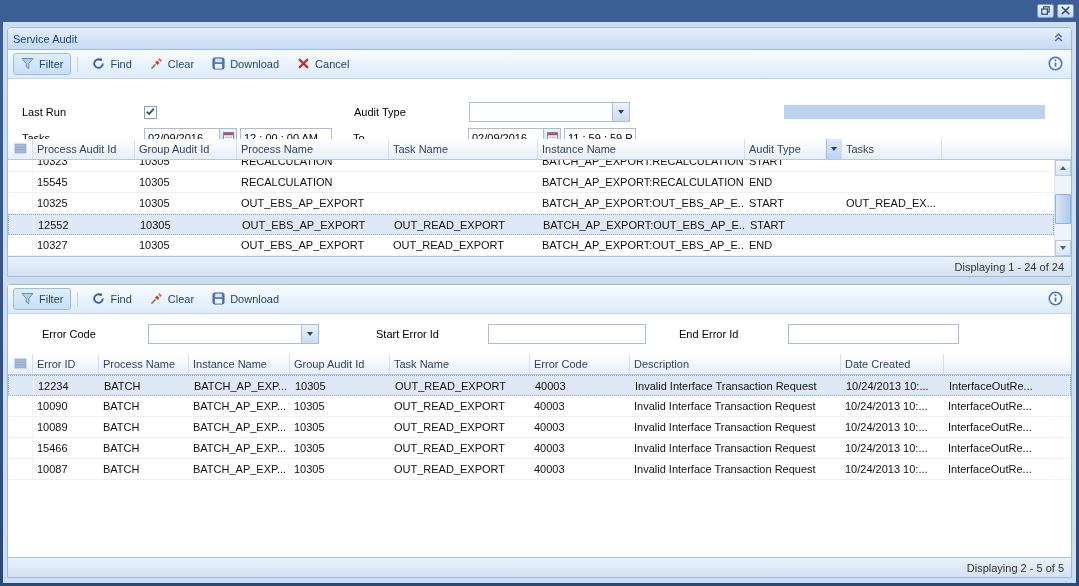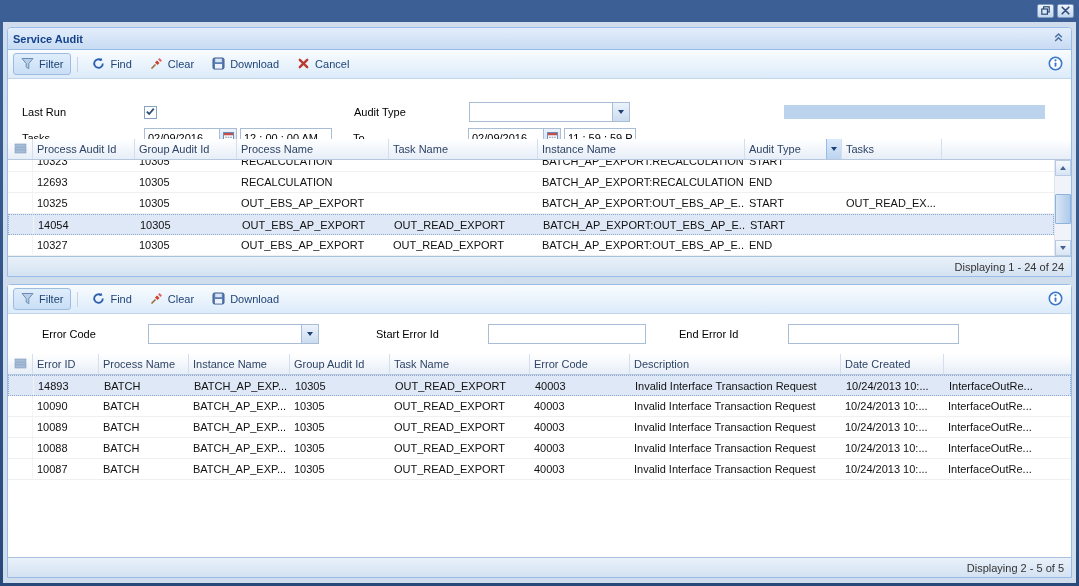--- a/index.html
+++ b/index.html
@@ -6,21 +6,21 @@
   *{box-sizing:border-box}
   body{width:1079px;height:586px;overflow:hidden;font-family:"Liberation Sans",sans-serif;font-size:11px;color:#000;background:#29497b;cursor:default}
   .window{width:1079px;height:586px;background:linear-gradient(#3c6096,#29497b);padding:0 3px 3px;display:flex;flex-direction:column}
   .titlebar{height:22px;flex:none;display:flex;justify-content:flex-end;align-items:flex-start;gap:3px;padding:4px 2px 0}
   .winbtn{width:17px;height:14px;background:linear-gradient(#eef4fb,#c3d6ee);border:1px solid #7f9cc4;border-radius:2px;display:flex;align-items:center;justify-content:center}
   .content{flex:1;min-height:0;background:#cfdded;padding:5px 4px;display:flex;flex-direction:column}
   .panel{border:1px solid #99bbe8;background:#fff;display:flex;flex-direction:column;border-radius:4px 4px 0 0;min-height:0}
   .panel.sa{height:250px;flex:none}
   .panel.el{flex:1;margin-top:7px}
   .phead{height:22px;flex:none;background:linear-gradient(#e4eefb,#c7dbf3);border-bottom:1px solid #99bbe8;display:flex;align-items:center;padding:0 5px;border-radius:3px 3px 0 0}
-  .ptitle{flex:1;font-weight:bold;color:#15428b}
+  .ptitle{flex:1;font-weight:normal;color:#15428b}
   .ptool{width:16px;height:16px;display:flex;align-items:center;justify-content:center}
   .toolbar{height:29px;flex:none;background:linear-gradient(#f9fcfe,#dcebfa);border-bottom:1px solid #c3d5ea;display:flex;align-items:center;padding:0 5px;gap:2px}
   .tbtn{display:flex;align-items:center;gap:5px;height:22px;padding:0 7px;border:1px solid transparent;border-radius:3px;color:#204578;white-space:nowrap}
   .tbtn.pressed{background:linear-gradient(#e0eefc,#c9def5);border-color:#9ebcdf}
   .tsep{width:1px;height:15px;background:#c4d2e3;margin:0 4px}
   .tright{margin-left:auto;display:flex;align-items:center;padding-right:3px}
   
   .sa-filter{height:60px;flex:none;background:#fff;padding:20px 14px 0}
   .frow{height:26px;display:flex;align-items:center}
   .flabel{color:#000;white-space:nowrap}
@@ -226,41 +226,41 @@
               <div class="gcell s1">10323</div>
               <div class="gcell s2">10305</div>
               <div class="gcell s3">RECALCULATION</div>
               <div class="gcell s4"></div>
               <div class="gcell s5">BATCH_AP_EXPORT:RECALCULATION</div>
               <div class="gcell s6">START</div>
               <div class="gcell s7"></div>
             </div>
             <div class="grow">
               <div class="gcell icoc"></div>
-              <div class="gcell s1">12693</div>
+              <div class="gcell s1">15545</div>
               <div class="gcell s2">10305</div>
               <div class="gcell s3">RECALCULATION</div>
               <div class="gcell s4"></div>
               <div class="gcell s5">BATCH_AP_EXPORT:RECALCULATION</div>
               <div class="gcell s6">END</div>
               <div class="gcell s7"></div>
             </div>
             <div class="grow">
               <div class="gcell icoc"></div>
               <div class="gcell s1">10325</div>
               <div class="gcell s2">10305</div>
               <div class="gcell s3">OUT_EBS_AP_EXPORT</div>
               <div class="gcell s4"></div>
               <div class="gcell s5">BATCH_AP_EXPORT:OUT_EBS_AP_E...</div>
               <div class="gcell s6">START</div>
               <div class="gcell s7">OUT_READ_EX...</div>
             </div>
             <div class="grow selected">
               <div class="gcell icoc"></div>
-              <div class="gcell s1">14054</div>
+              <div class="gcell s1">12552</div>
               <div class="gcell s2">10305</div>
               <div class="gcell s3">OUT_EBS_AP_EXPORT</div>
               <div class="gcell s4">OUT_READ_EXPORT</div>
               <div class="gcell s5">BATCH_AP_EXPORT:OUT_EBS_AP_E...</div>
               <div class="gcell s6">START</div>
               <div class="gcell s7"></div>
             </div>
             <div class="grow">
               <div class="gcell icoc"></div>
               <div class="gcell s1">10327</div>
@@ -363,21 +363,21 @@
         <div class="hcell e4">Group Audit Id</div>
         <div class="hcell e5">Task Name</div>
         <div class="hcell e6">Error Code</div>
         <div class="hcell e7">Description</div>
         <div class="hcell e8">Date Created</div>
       </div>
 
       <div class="el-body">
         <div class="grow selected">
           <div class="gcell icoc"></div>
-          <div class="gcell e1">14893</div>
+          <div class="gcell e1">12234</div>
           <div class="gcell e2">BATCH</div>
           <div class="gcell e3">BATCH_AP_EXP...</div>
           <div class="gcell e4">10305</div>
           <div class="gcell e5">OUT_READ_EXPORT</div>
           <div class="gcell e6">40003</div>
           <div class="gcell e7">Invalid Interface Transaction Request</div>
           <div class="gcell e8">10/24/2013 10:...</div>
           <div class="gcell e9">InterfaceOutRe...</div>
         </div>
         <div class="grow">
@@ -399,21 +399,21 @@
           <div class="gcell e3">BATCH_AP_EXP...</div>
           <div class="gcell e4">10305</div>
           <div class="gcell e5">OUT_READ_EXPORT</div>
           <div class="gcell e6">40003</div>
           <div class="gcell e7">Invalid Interface Transaction Request</div>
           <div class="gcell e8">10/24/2013 10:...</div>
           <div class="gcell e9">InterfaceOutRe...</div>
         </div>
         <div class="grow">
           <div class="gcell icoc"></div>
-          <div class="gcell e1">10088</div>
+          <div class="gcell e1">15466</div>
           <div class="gcell e2">BATCH</div>
           <div class="gcell e3">BATCH_AP_EXP...</div>
           <div class="gcell e4">10305</div>
           <div class="gcell e5">OUT_READ_EXPORT</div>
           <div class="gcell e6">40003</div>
           <div class="gcell e7">Invalid Interface Transaction Request</div>
           <div class="gcell e8">10/24/2013 10:...</div>
           <div class="gcell e9">InterfaceOutRe...</div>
         </div>
         <div class="grow">

